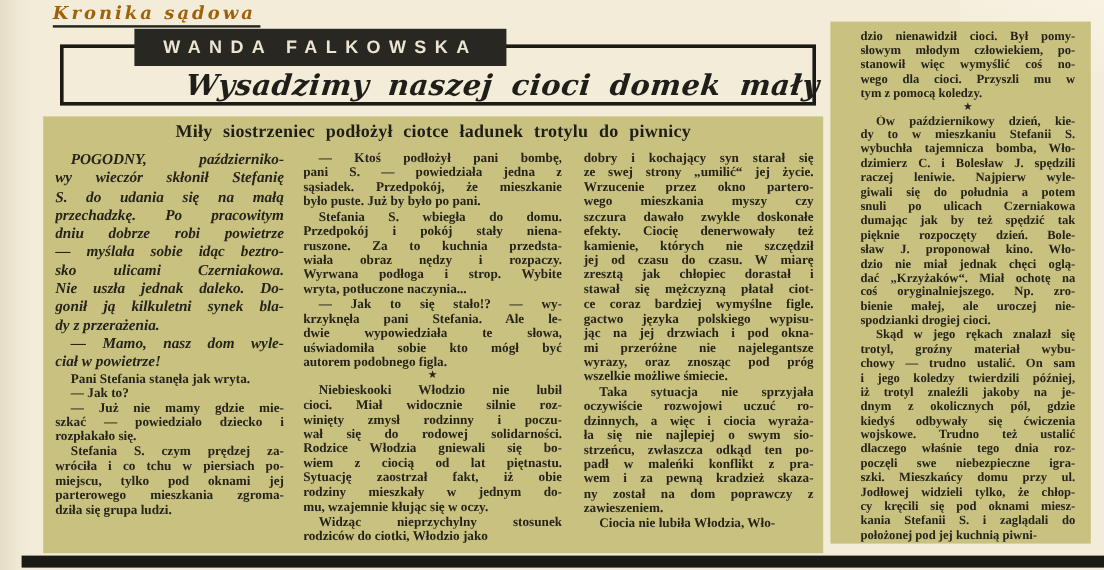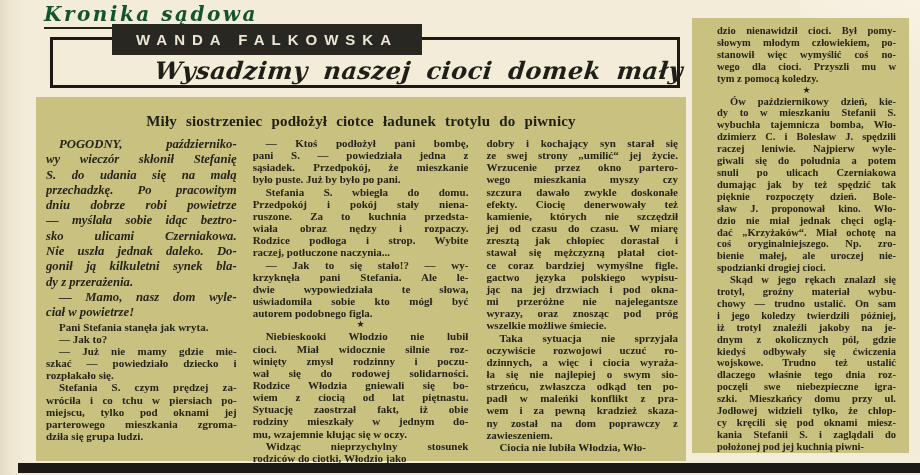--- a/index.html
+++ b/index.html
@@ -16,21 +16,21 @@
     position:absolute;left:0;top:0;width:26px;height:475px;
     background:linear-gradient(90deg,#e5dcc5 0%,#efe8d3 55%,var(--paper) 100%);
   }
   .corner-light{
     position:absolute;right:0;top:0;width:120px;height:60px;
     background:linear-gradient(200deg,#f7f2e2,rgba(247,242,226,0));
   }
   .kicker{
     position:absolute;left:44px;top:2px;
     font-family:"DejaVu Serif",serif;font-weight:bold;font-style:italic;
-    font-size:20px;letter-spacing:2.5px;color:#14532d;
+    font-size:15px;letter-spacing:2.5px;color:#a16207;
     border-bottom:2.5px solid #23221b;padding:0 4px 1px 0;
   }
   .title-box{
     position:absolute;left:50px;top:37px;width:630px;height:51px;
     border:3px solid var(--rule);box-sizing:border-box;
   }
   .author-banner{
     position:absolute;left:112px;top:24px;width:310px;height:31px;
     background:var(--banner-bg);color:var(--banner-text);
     display:flex;align-items:center;justify-content:center;
@@ -42,21 +42,21 @@
     font-family:"DejaVu Serif",serif;font-weight:bold;font-style:italic;
     font-size:24px;letter-spacing:0.5px;word-spacing:7px;color:#1f1e18;
     transform:skewX(-6deg);white-space:nowrap;
   }
   .article-panel{
     position:absolute;left:36px;top:97px;width:650px;height:364px;
     background:var(--panel);box-sizing:border-box;
   }
   .article-headline{
     text-align:center;font-weight:bold;font-size:15px;word-spacing:5px;
-    padding-top:16px;color:#1f1e17;letter-spacing:0.2px;
+    padding-top:5px;color:#1f1e17;letter-spacing:0.2px;
   }
   .article-columns{display:flex;padding:7px 8px 0 10px;}
   .col{box-sizing:border-box;}
   .col-1{width:197px;margin-right:16px;}
   .col-2{width:223px;margin-right:18px;}
   .col-3{width:198px;}
   .line{
     font-weight:700;font-size:11px;line-height:12.15px;color:#26241a;
     text-align:justify;text-align-last:justify;overflow:hidden;white-space:nowrap;
   }
@@ -134,22 +134,22 @@
           <div class="line indent">— Ktoś podłożył pani bombę,</div>
           <div class="line">pani S. — powiedziała jedna z</div>
           <div class="line">sąsiadek. Przedpokój, że mieszkanie</div>
           <div class="line last">było puste. Już by było po pani.</div>
         </div>
         <div class="para">
           <div class="line indent">Stefania S. wbiegła do domu.</div>
           <div class="line">Przedpokój i pokój stały niena-</div>
           <div class="line">ruszone. Za to kuchnia przedsta-</div>
           <div class="line">wiała obraz nędzy i rozpaczy.</div>
-          <div class="line">Rodzice podłoga i strop. Wybite</div>
-          <div class="line last">raczej, potłuczone naczynia...</div>
+          <div class="line">Wyrwana podłoga i strop. Wybite</div>
+          <div class="line last">wryta, potłuczone naczynia...</div>
         </div>
         <div class="para">
           <div class="line indent">— Jak to się stało!? — wy-</div>
           <div class="line">krzyknęła pani Stefania. Ale le-</div>
           <div class="line">dwie wypowiedziała te słowa,</div>
           <div class="line">uświadomiła sobie kto mógł być</div>
           <div class="line last">autorem podobnego figla.</div>
         </div>
         <div class="star">★</div>
         <div class="para">

